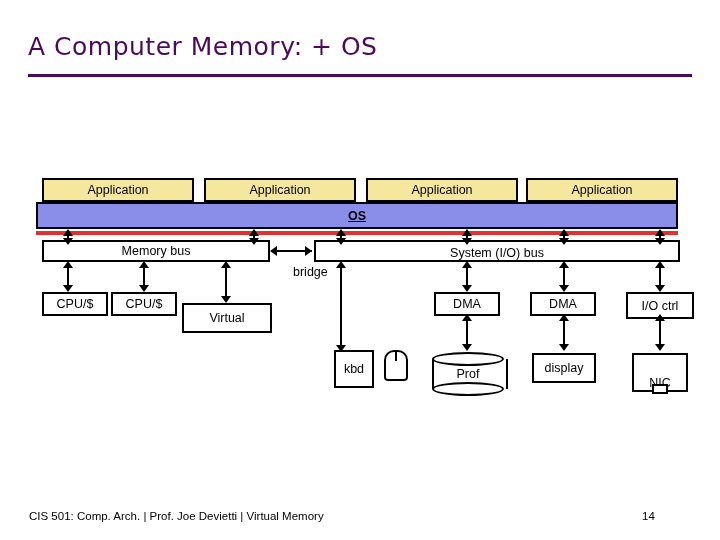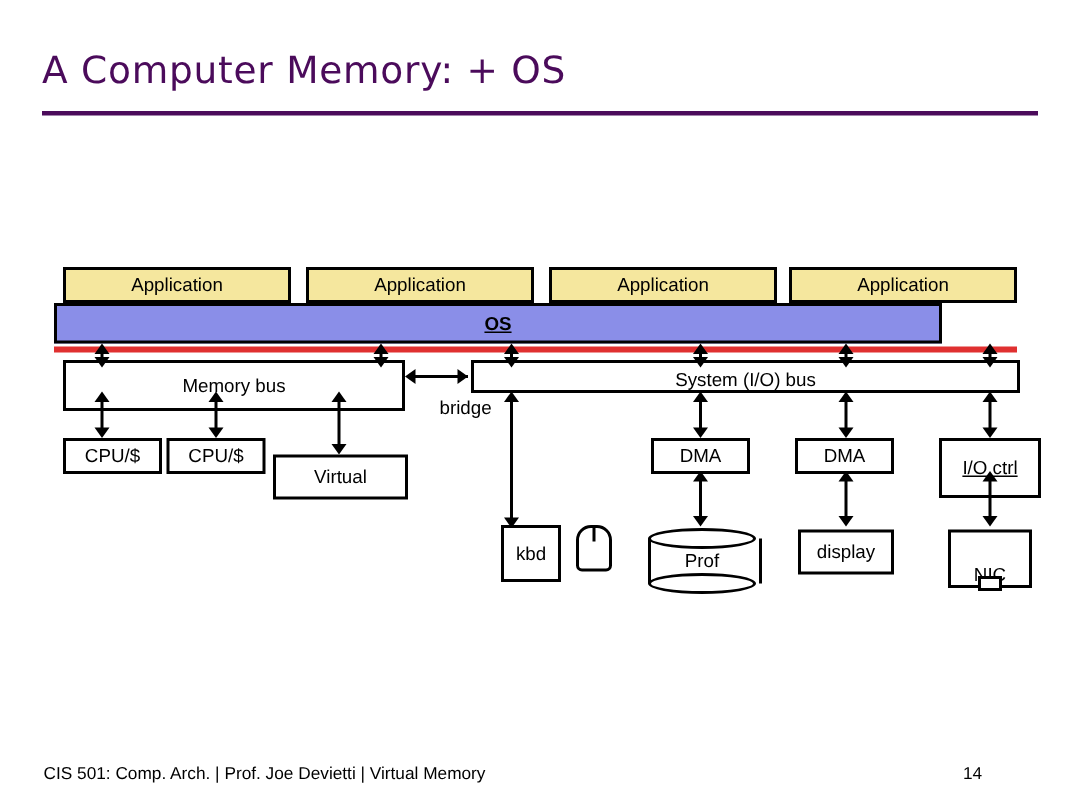--- a/index.html
+++ b/index.html
@@ -220,26 +220,26 @@
 <div class="box app-box" style="left:204px; top:178px; width:152px; height:24px;">
   <span>Application</span>
 </div>
 <div class="box app-box" style="left:366px; top:178px; width:152px; height:24px;">
   <span>Application</span>
 </div>
 <div class="box app-box" style="left:526px; top:178px; width:152px; height:24px;">
   <span>Application</span>
 </div>
 
-<div class="box os-box" style="left:36px; top:202px; width:592px; height:27px;text-decoration:underline;">
+<div class="box os-box" style="left:36px; top:202px; width:642px; height:27px;text-decoration:underline;">
   <span>OS</span>
 </div>
 <div class="red-bar" style="left:36px; top:231px; width:642px;"></div>
 
-<div class="box bus-box" style="left:42px; top:240px; width:228px; height:34px;">
+<div class="box bus-box" style="left:42px; top:240px; width:228px; height:22px;">
   <span>Memory bus</span>
 </div>
 <div class="box bus-box" style="left:314px; top:240px; width:366px; height:22px;align-items:flex-end;">
   <span>System (I/O) bus</span>
 </div>
 
 <div class="hline" style="left:272px; top:250px; width:40px;"></div>
 <div class="arrow-left" style="left:270px; top:246px;"></div>
 <div class="arrow-right" style="left:305px; top:246px;"></div>
 <div class="plain-label" style="left:261px; top:265px;padding-left:32px;">bridge</div>
@@ -305,21 +305,21 @@
 <div class="box" style="left:182px; top:303px; width:90px; height:30px;">
   <span>Virtual</span>
 </div>
 
 <div class="box" style="left:434px; top:292px; width:66px; height:24px;">
   <span>DMA</span>
 </div>
 <div class="box" style="left:530px; top:292px; width:66px; height:24px;">
   <span>DMA</span>
 </div>
-<div class="box" style="left:626px; top:292px; width:68px; height:40px;text-decoration:underline;">
+<div class="box" style="left:626px; top:292px; width:68px; height:27px;">
   <span>I/O ctrl</span>
 </div>
 
 <div class="box" style="left:334px; top:350px; width:40px; height:38px;">
   <span>kbd</span>
 </div>
 
 <div class="mouse" style="left:384px; top:350px; width:24px; height:31px;">
   <div class="split"></div>
 </div>

